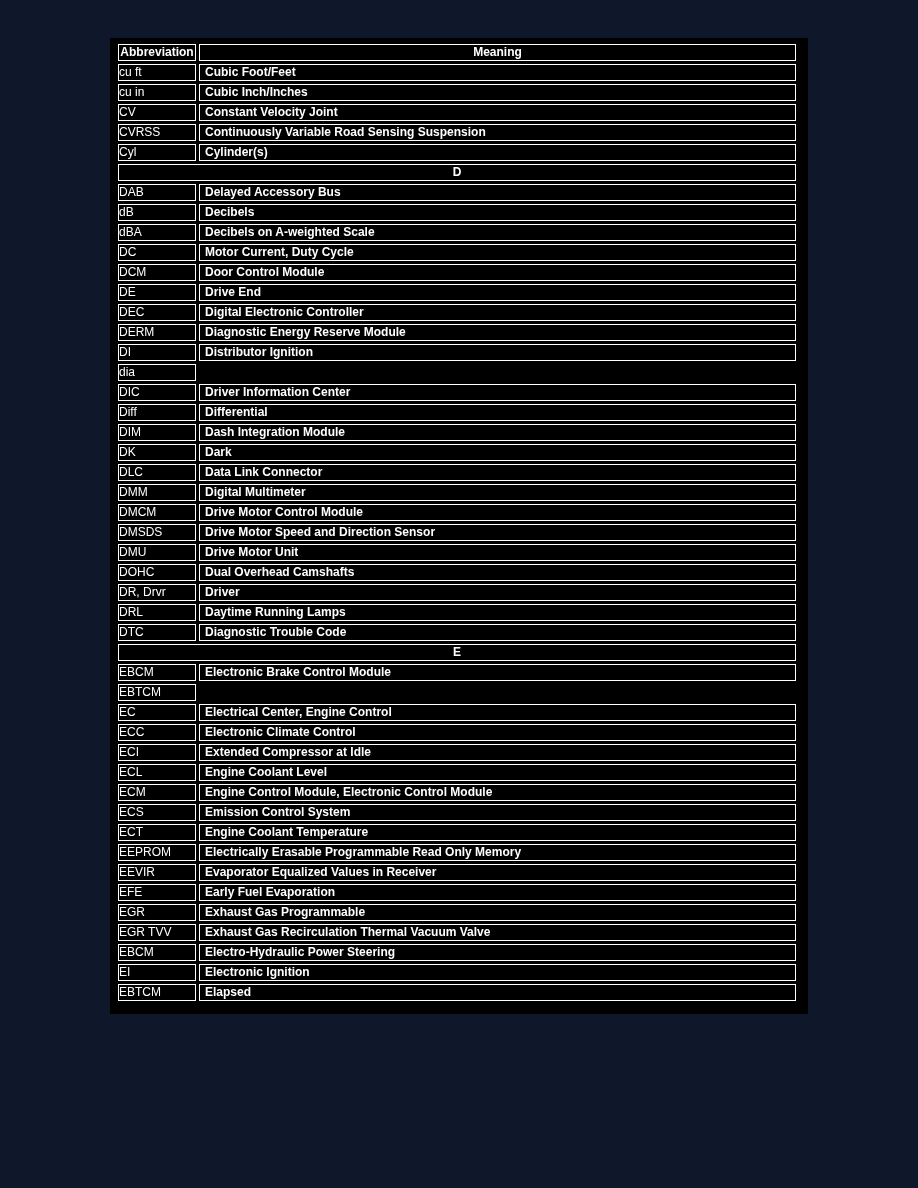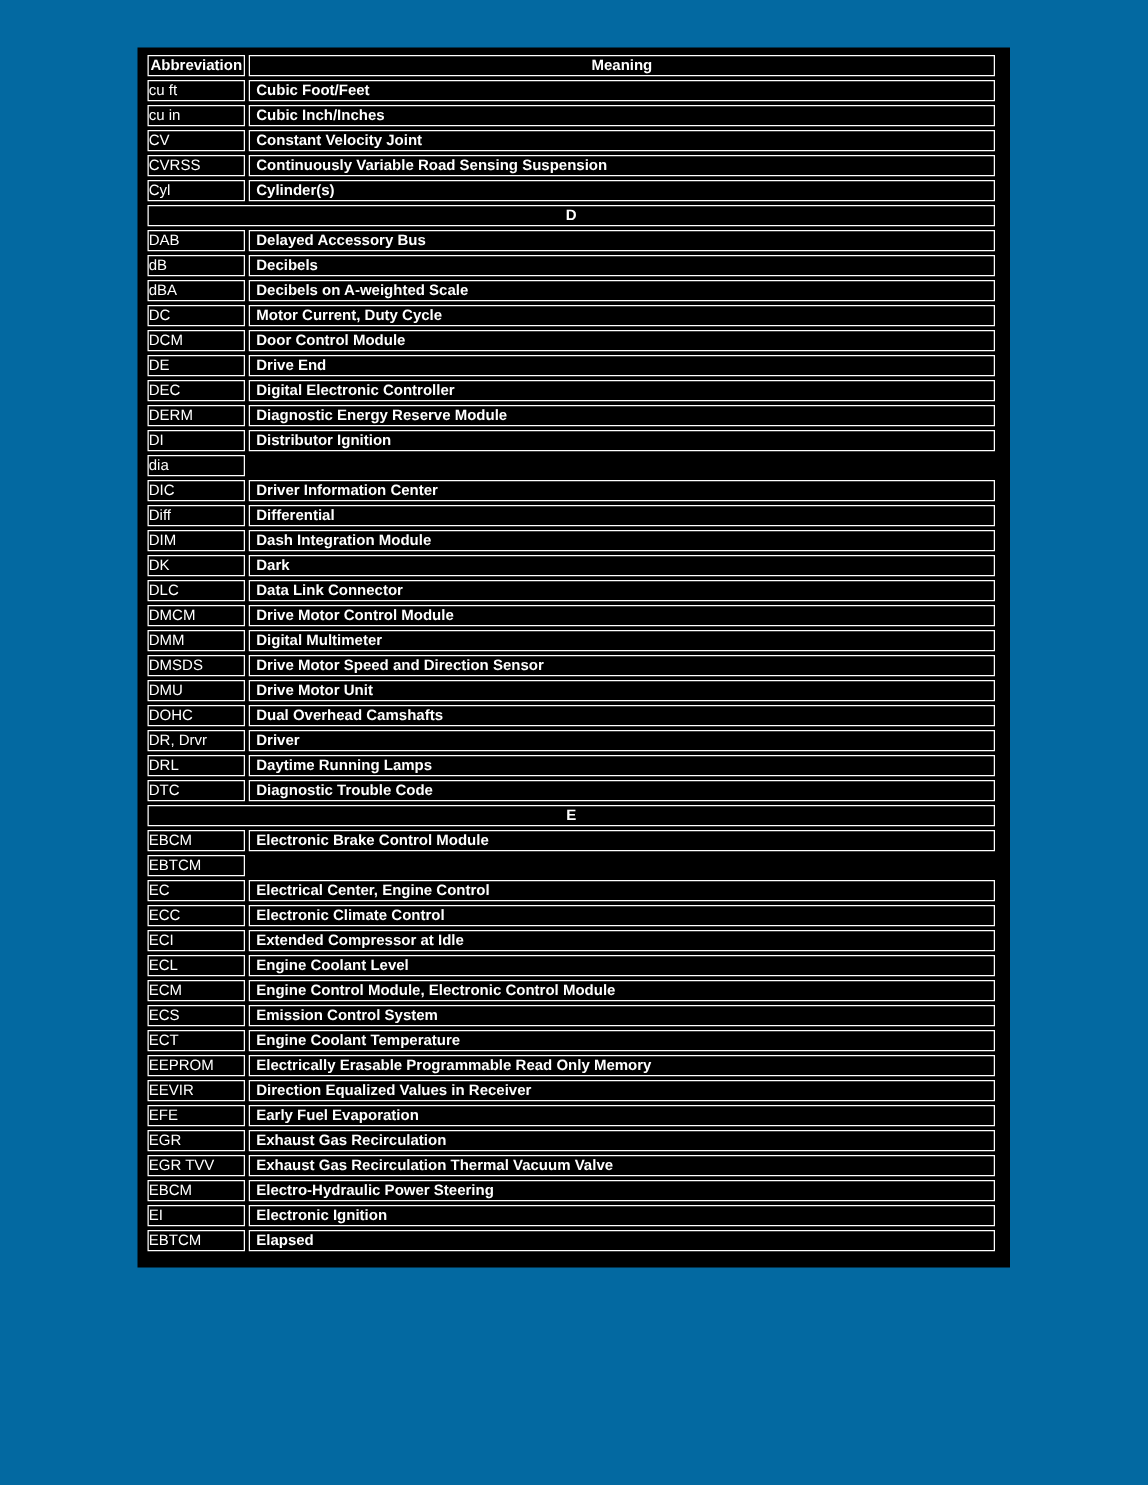--- a/index.html
+++ b/index.html
@@ -5,21 +5,21 @@
   html, body {
     margin: 0;
     padding: 0;
     background: #ffffff;
     font-family: "Liberation Sans", sans-serif;
   }
   .page {
     position: relative;
     width: 918px;
     height: 1188px;
-    background: #0369a1;
+    background: #0f172a;
     overflow: hidden;
   }
   .table-wrap {
     position: absolute;
     left: 110px;
     top: 38px;
     width: 698px;
     height: 976px;
     background: #000000;
     box-sizing: border-box;
@@ -149,28 +149,28 @@
         </div>
         <div class="row">
           <div class="cell abbr-cell">DK</div>
           <div class="cell meaning-cell">Dark</div>
         </div>
         <div class="row">
           <div class="cell abbr-cell">DLC</div>
           <div class="cell meaning-cell">Data Link Connector</div>
         </div>
         <div class="row">
+          <div class="cell abbr-cell">DMM</div>
+          <div class="cell meaning-cell">Digital Multimeter</div>
+        </div>
+        <div class="row">
           <div class="cell abbr-cell">DMCM</div>
           <div class="cell meaning-cell">Drive Motor Control Module</div>
         </div>
         <div class="row">
-          <div class="cell abbr-cell">DMM</div>
-          <div class="cell meaning-cell">Digital Multimeter</div>
-        </div>
-        <div class="row">
           <div class="cell abbr-cell">DMSDS</div>
           <div class="cell meaning-cell">Drive Motor Speed and Direction Sensor</div>
         </div>
         <div class="row">
           <div class="cell abbr-cell">DMU</div>
           <div class="cell meaning-cell">Drive Motor Unit</div>
         </div>
         <div class="row">
           <div class="cell abbr-cell">DOHC</div>
           <div class="cell meaning-cell">Dual Overhead Camshafts</div>
@@ -224,29 +224,29 @@
         <div class="row">
           <div class="cell abbr-cell">ECT</div>
           <div class="cell meaning-cell">Engine Coolant Temperature</div>
         </div>
         <div class="row">
           <div class="cell abbr-cell">EEPROM</div>
           <div class="cell meaning-cell">Electrically Erasable Programmable Read Only Memory</div>
         </div>
         <div class="row">
           <div class="cell abbr-cell">EEVIR</div>
-          <div class="cell meaning-cell">Direction Equalized Values in Receiver</div>
+          <div class="cell meaning-cell">Evaporator Equalized Values in Receiver</div>
         </div>
         <div class="row">
           <div class="cell abbr-cell">EFE</div>
           <div class="cell meaning-cell">Early Fuel Evaporation</div>
         </div>
         <div class="row">
           <div class="cell abbr-cell">EGR</div>
-          <div class="cell meaning-cell">Exhaust Gas Recirculation</div>
+          <div class="cell meaning-cell">Exhaust Gas Programmable</div>
         </div>
         <div class="row">
           <div class="cell abbr-cell">EGR TVV</div>
           <div class="cell meaning-cell">Exhaust Gas Recirculation Thermal Vacuum Valve</div>
         </div>
         <div class="row">
           <div class="cell abbr-cell">EBCM</div>
           <div class="cell meaning-cell">Electro-Hydraulic Power Steering</div>
         </div>
         <div class="row">

